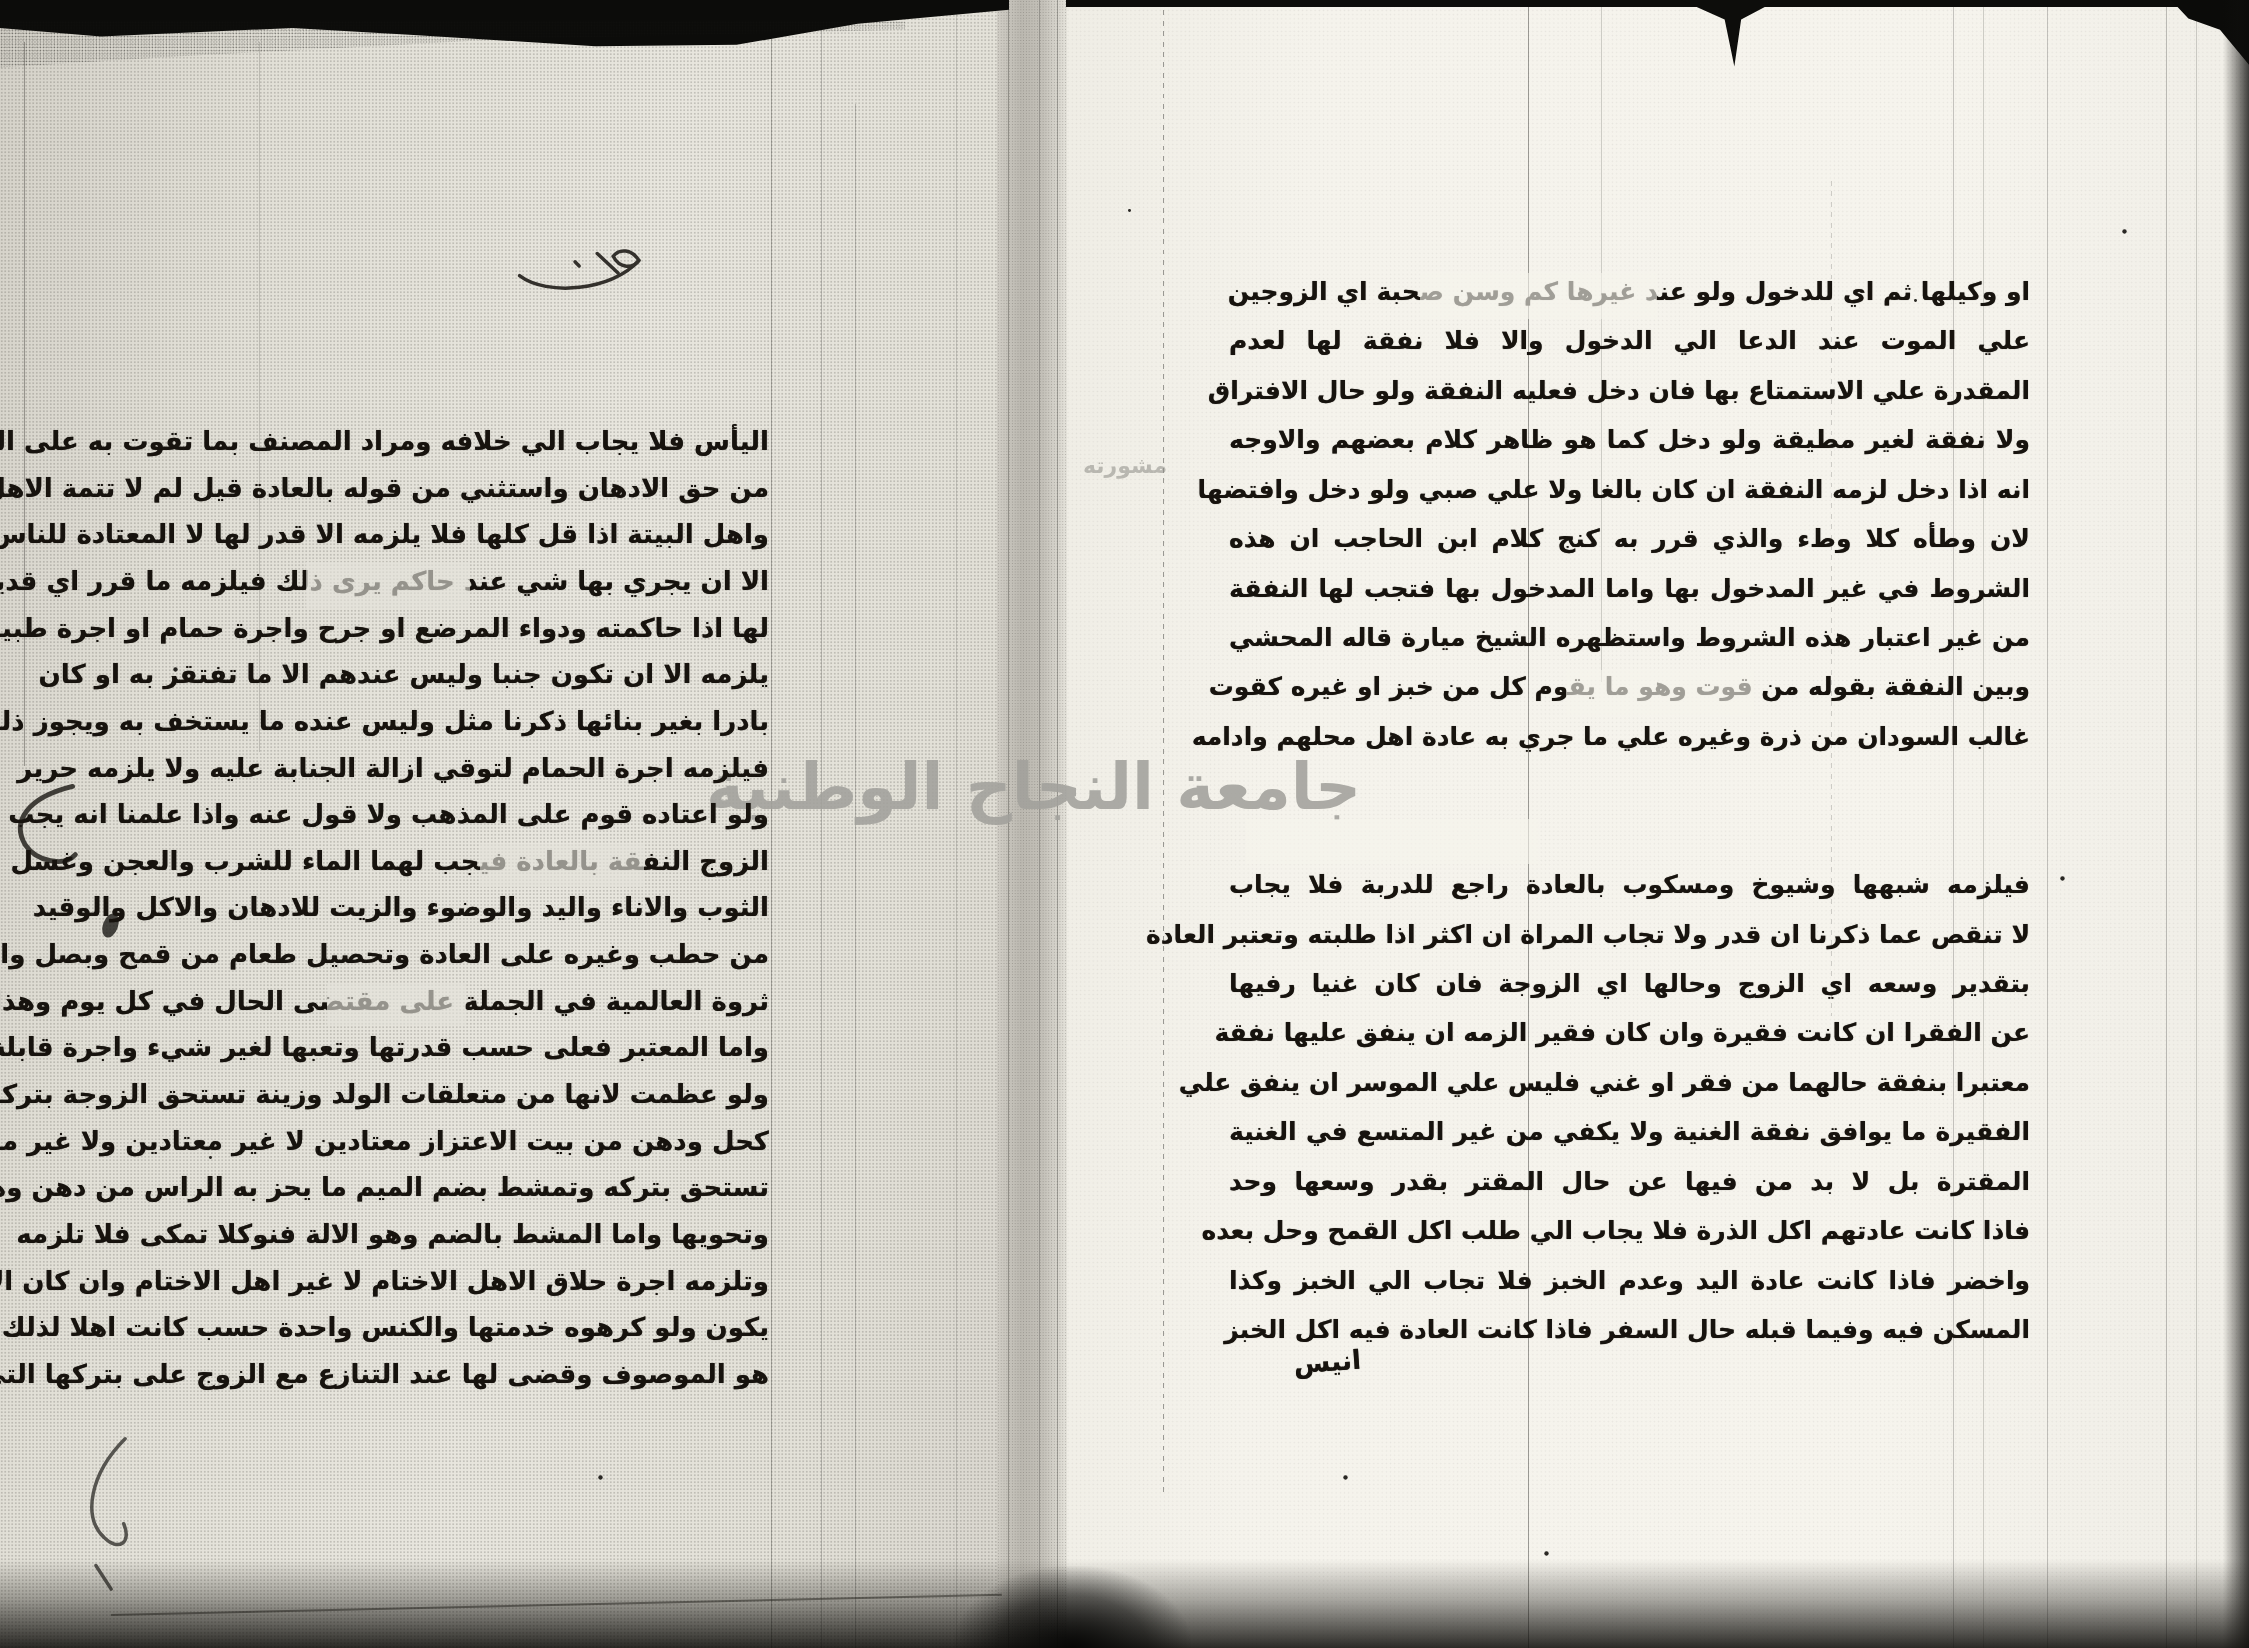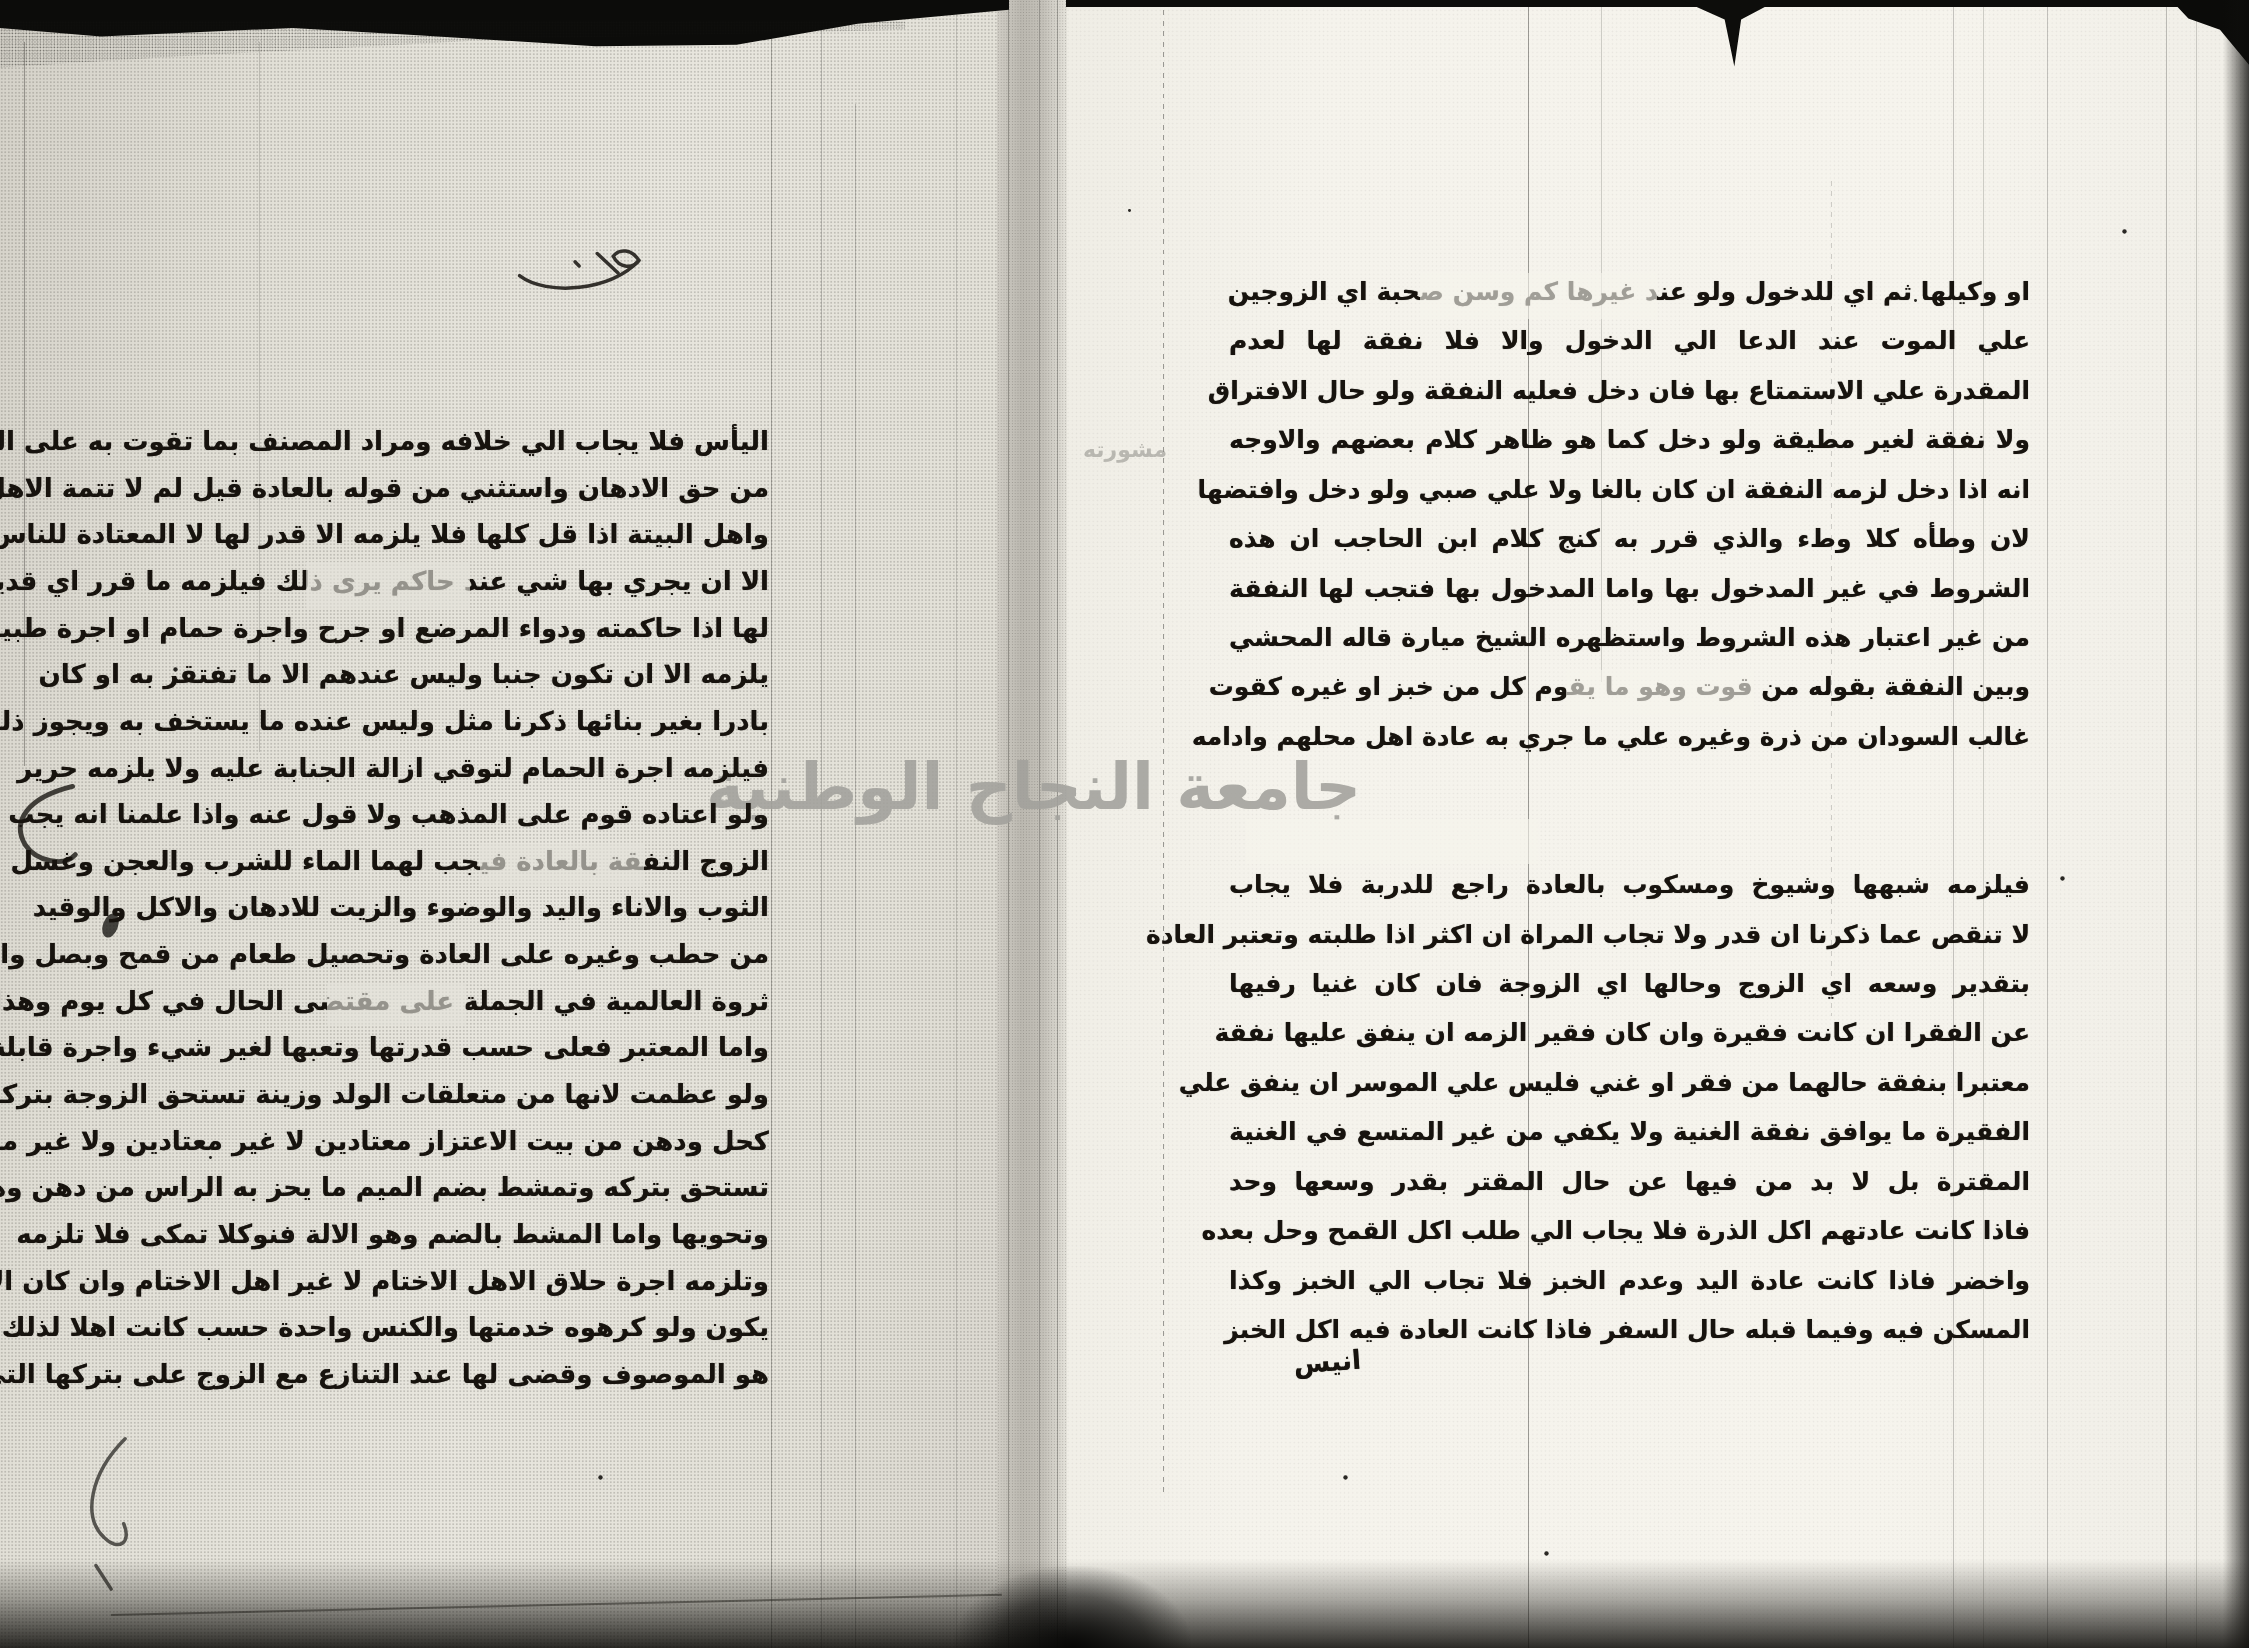--- a/index.html
+++ b/index.html
@@ -36,21 +36,21 @@
   .txt{
     position:absolute;direction:rtl;z-index:4;color:#17130e;font-weight:700;
     text-align:justify;text-align-last:justify;white-space:nowrap;
     text-shadow:0 0 0.7px rgba(23,19,14,.75);
   }
   .lineL{left:306px;width:463px;font-size:26px;}
   .lineR{left:1229px;width:801px;font-size:25px;}
   .catchword{left:1208px;width:153px;font-size:26.5px;text-align:right;text-align-last:right;transform:rotate(-4deg);}
   .ghost{
     position:absolute;direction:rtl;z-index:3;color:#8d8c86;opacity:.55;
-    font-size:22px;font-weight:700;white-space:nowrap;
+    font-size:22px;font-weight:700;white-space:nowrap;margin-top:16px;
   }
   
   .watermark{
     position:absolute;left:874px;top:750px;width:487px;z-index:3;
     direction:rtl;text-align:right;white-space:nowrap;
     font-size:64px;font-weight:700;letter-spacing:-2.1px;
     color:#a2a19c;opacity:.88;
   }
   
   .fadeL{position:absolute;z-index:5;background:rgba(228,226,218,0.62);}

